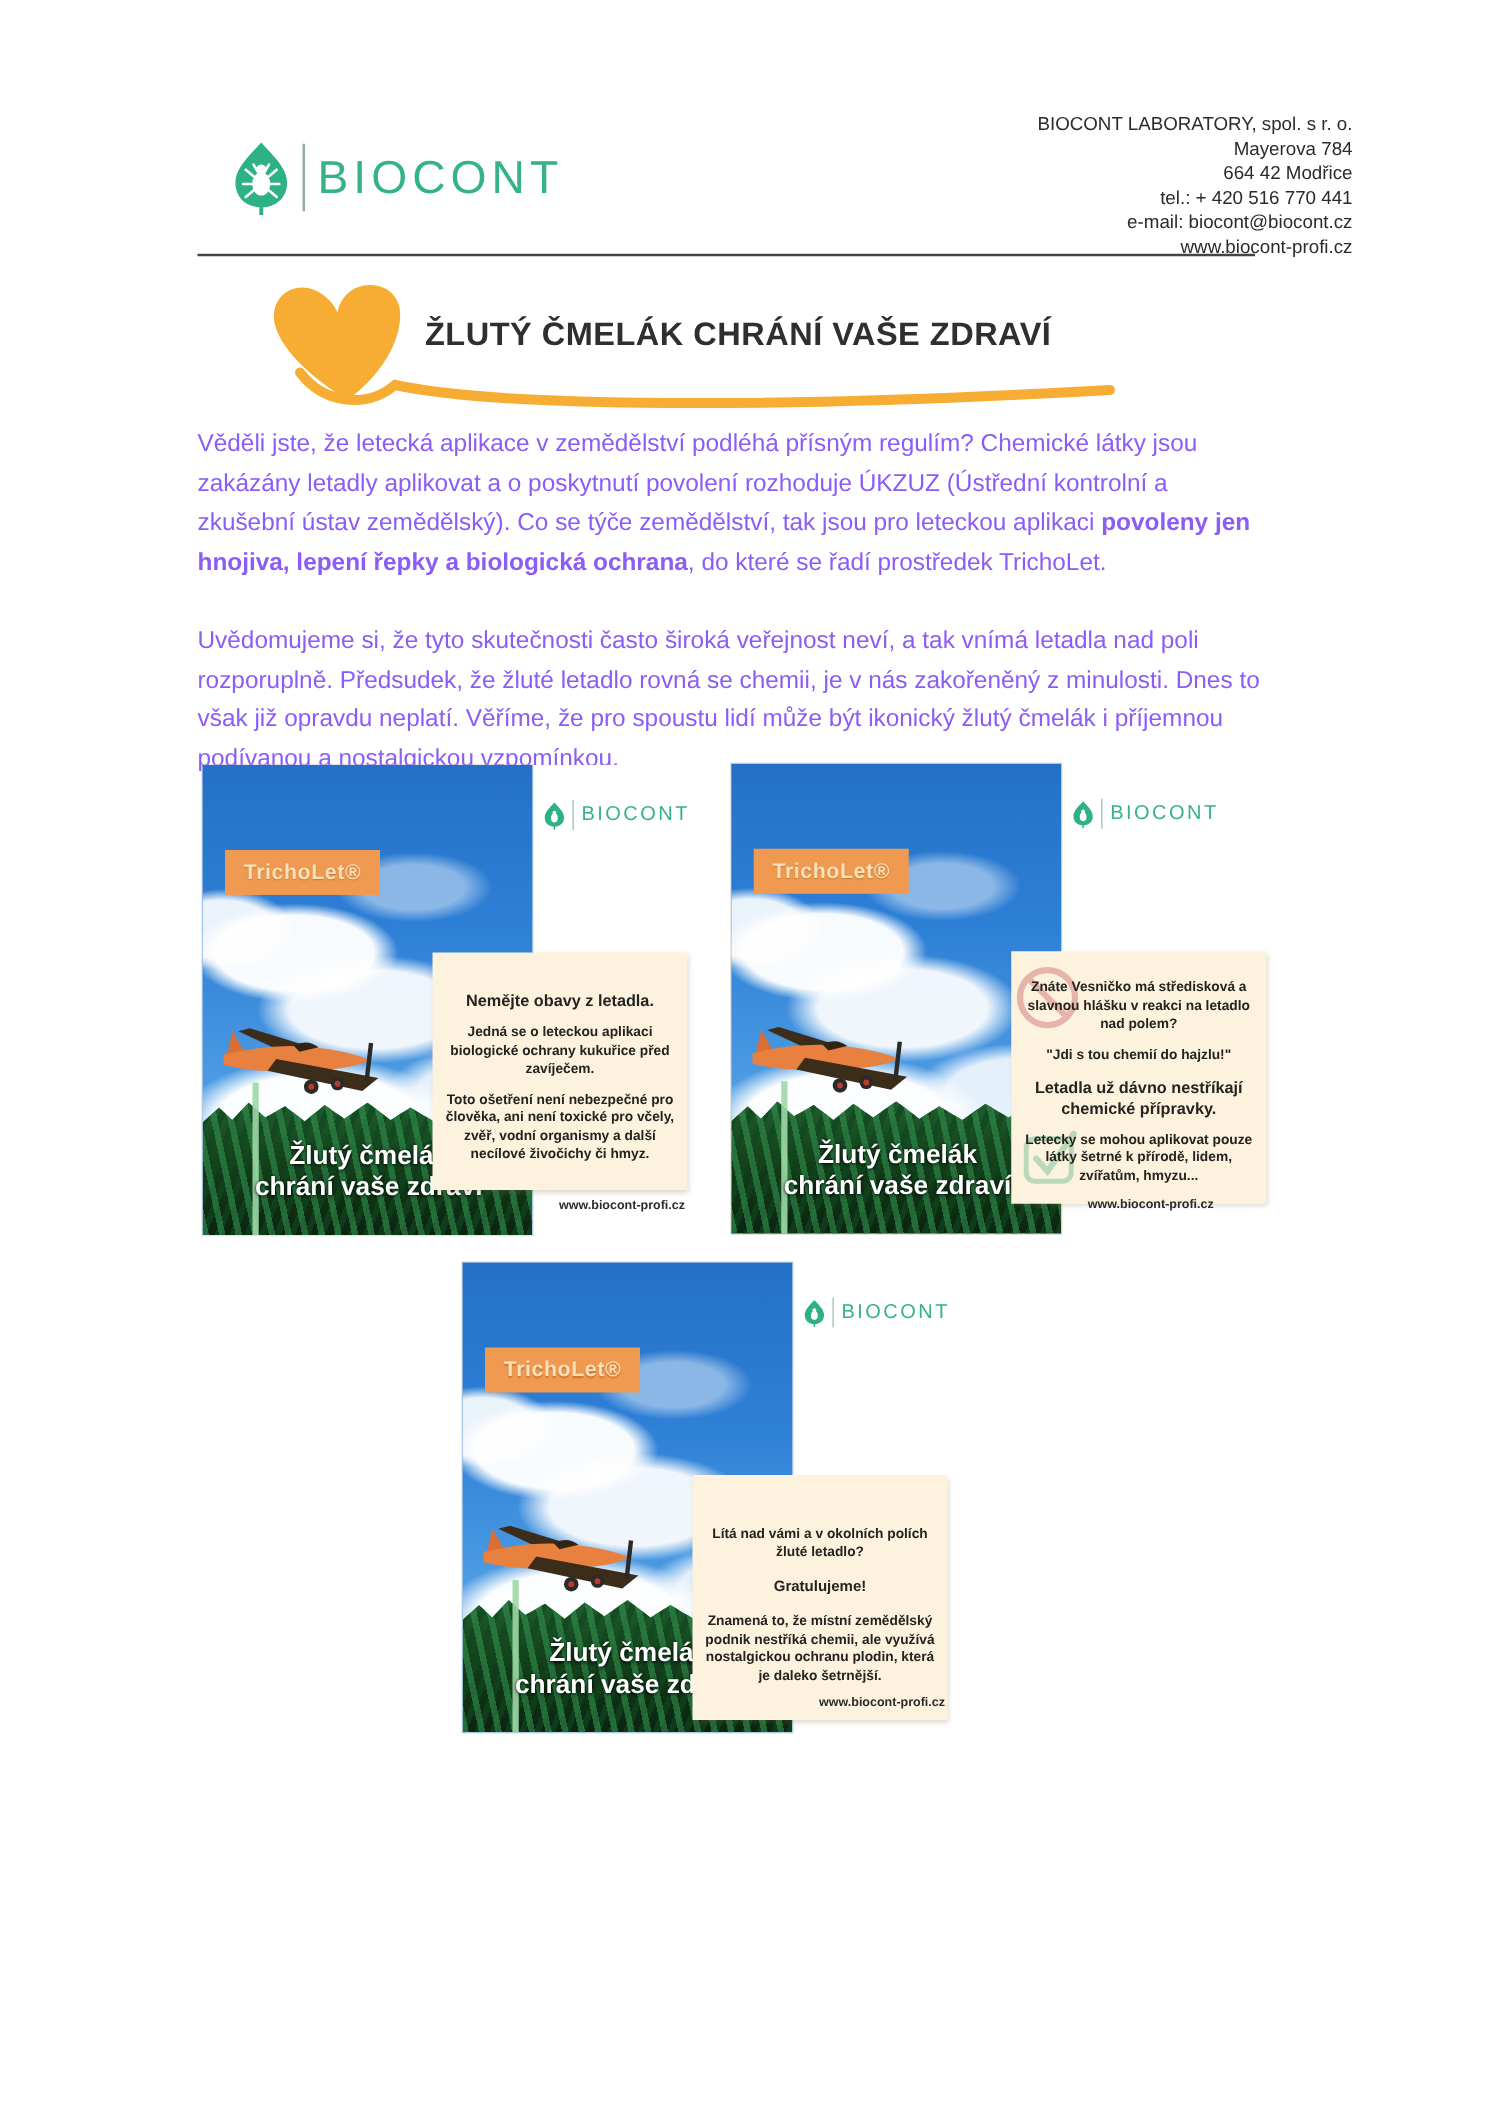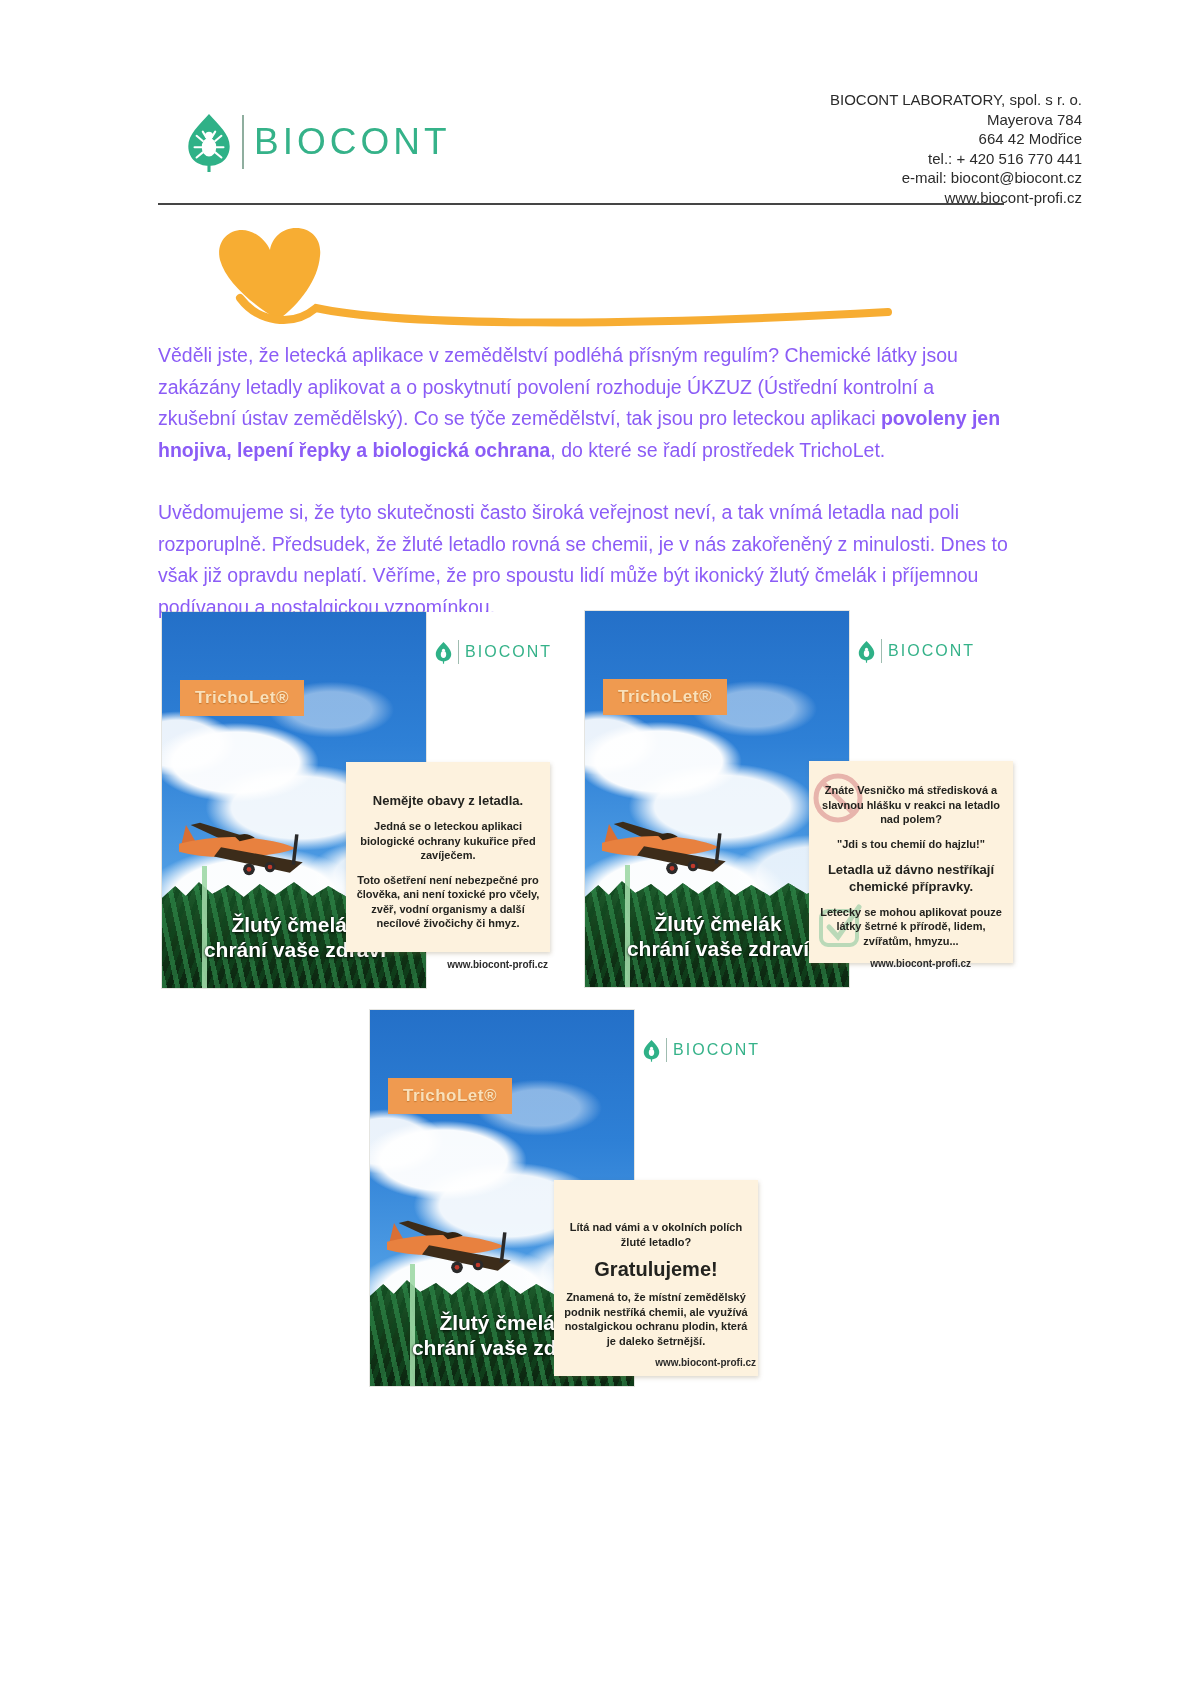--- a/index.html
+++ b/index.html
@@ -57,21 +57,21 @@
   .mini-logo .brand{font-size:16px; letter-spacing:2px; color:#35b289;}
   .panel{position:absolute; left:184px; top:150px; width:204px; background:#fdf2de;
          box-shadow:1px 2px 4px rgba(120,100,60,.25); box-sizing:border-box;
          padding:20px 10px 16px 10px; text-align:center; color:#23231f;}
   .panel .p-title{font-weight:bold; font-size:13px; line-height:17px; margin:10px 0;}
   .panel .p-text{font-size:11px; line-height:14.5px; font-weight:bold; margin:10px 0; position:relative; z-index:2;}
   .panel .p-quote{font-size:11px; line-height:14px; font-weight:bold; margin:2px 0 8px 0; position:relative; z-index:2;}
   .panel1{height:190px;}
   .panel2{height:202px; padding-top:12px;margin-left:40px;}
   .panel3{top:170px; height:196px; padding-top:30px;}
-  .panel3 .p-title{font-size:20px; margin:12px 0;text-align:center;}
+  .panel3 .p-title{font-size:12px; margin:12px 0;text-align:center;}
   .panel-icon{position:absolute; z-index:1; opacity:.6;}
   .ban-pos{left:2px; top:10px; width:54px; height:54px;}
   .check-pos{left:8px; bottom:14px; width:48px; height:48px;}
   .www{position:absolute; right:8px; bottom:18px; font-size:10px; font-weight:bold; color:#2b2b2b;}
 </style>
 </head>
 <body>
 
 <div class="page">
 
@@ -104,20 +104,21 @@
     <div>e-mail: biocont@biocont.cz</div>
     <div>www.biocont-profi.cz</div>
   </div>
 
   <div class="header-rule"></div>
 
   <svg class="title-art" viewBox="0 0 700 116">
     <path d="M78 100 C52 84 26 62 20 40 C16 24 26 10 42 10 C54 10 66 20 70 30 C72 18 82 8 96 8 C112 8 122 20 120 36 C118 60 100 84 78 100 Z" fill="#f7ad33"></path>
     <path d="M40 78 C58 102 92 108 116 88 C200 106 420 107 688 92" fill="none" stroke="#f7ad33" stroke-width="8" stroke-linecap="round"></path>
   </svg>
+  <div class="doc-title">ŽLUTÝ ČMELÁK CHRÁNÍ VAŠE ZDRAVÍ</div>
 
   <div class="content">
     <p><span>Věděli jste, že letecká aplikace v zemědělství podléhá přísným regulím? Chemické látky jsou zakázány letadly aplikovat a o poskytnutí povolení rozhoduje ÚKZUZ (Ústřední kontrolní a zkušební ústav zemědělský). Co se týče zemědělství, tak jsou pro leteckou aplikaci </span><b>povoleny jen hnojiva, lepení řepky a biologická ochrana</b><span>, do které se řadí prostředek TrichoLet.</span></p>
     <p>Uvědomujeme si, že tyto skutečnosti často široká veřejnost neví, a tak vnímá letadla nad poli rozporuplně. Předsudek, že žluté letadlo rovná se chemii, je v nás zakořeněný z minulosti. Dnes to však již opravdu neplatí. Věříme, že pro spoustu lidí může být ikonický žlutý čmelák i příjemnou podívanou a nostalgickou vzpomínkou.</p>
   </div>
 
   <div class="poster" style="left:162px; top:612px;">
     <div class="photo">
       <div class="clouds"></div>
       <svg class="plane" viewBox="0 0 120 60">

